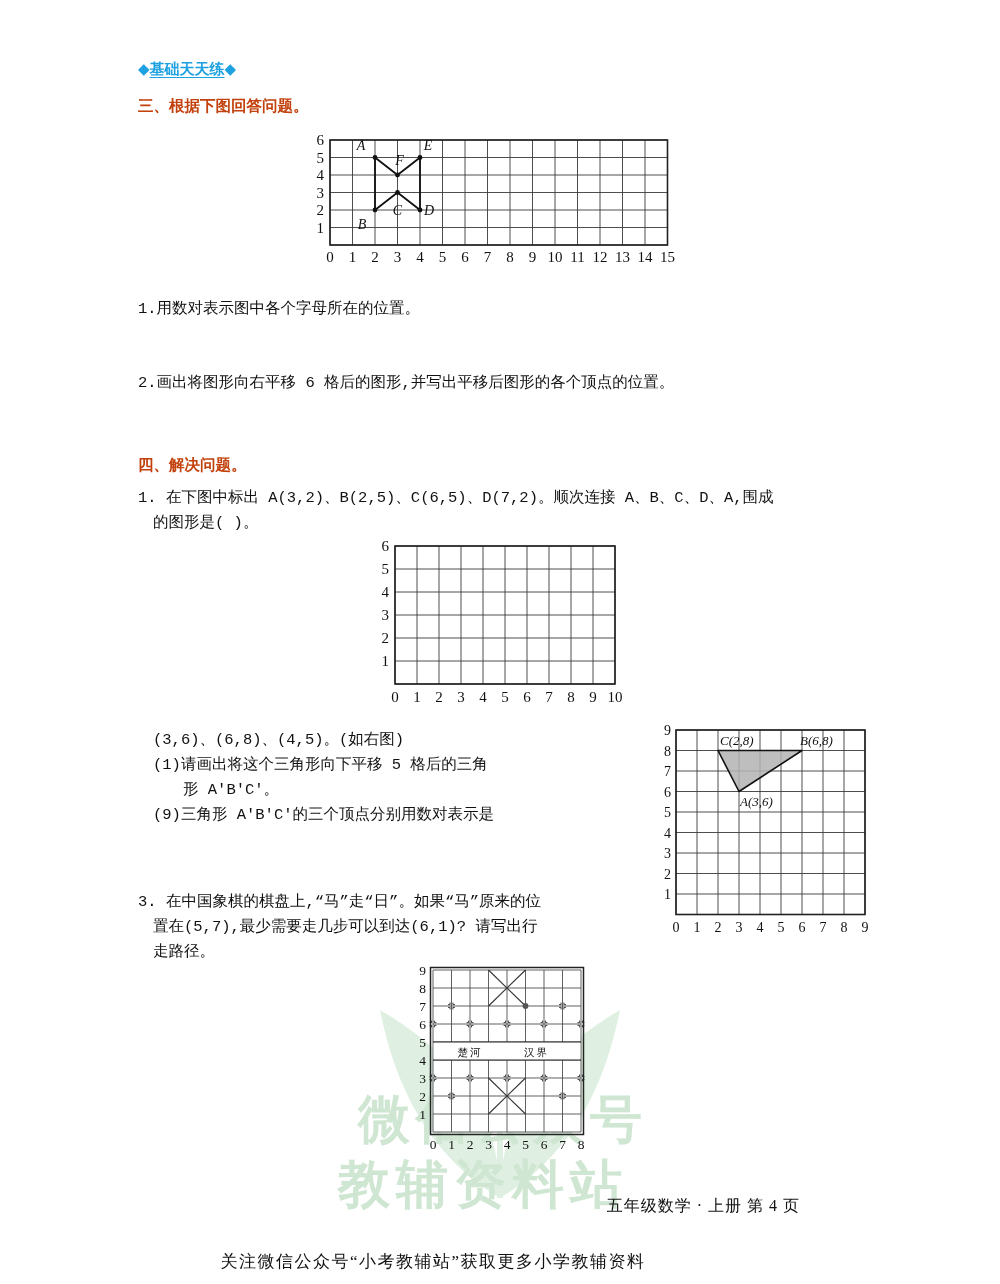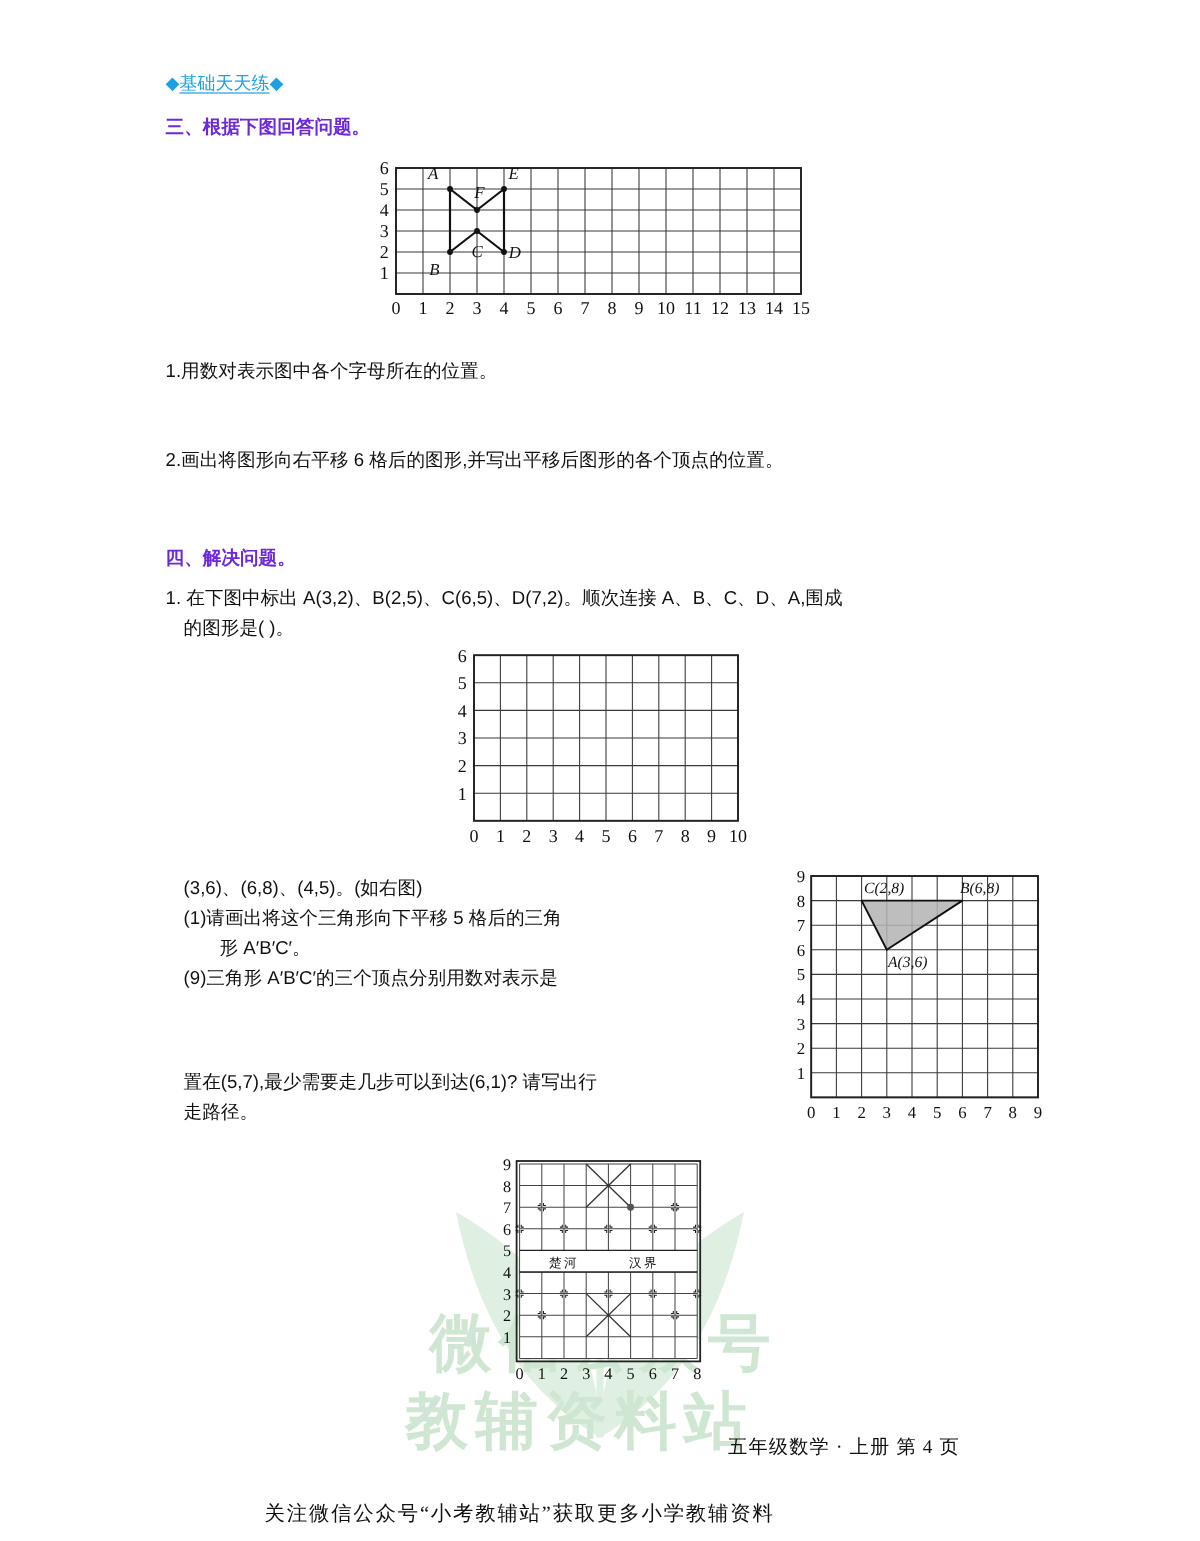--- a/index.html
+++ b/index.html
@@ -42,45 +42,45 @@
     position: relative;
     z-index: 2;
     padding: 0;
   }
 
   .section-tag {
     position: absolute;
     left: 138px; top: 60px;
     font-family: "Liberation Sans", "DejaVu Sans", sans-serif;
     font-size: 15px;
-    font-weight: normal;
+    font-weight: bold;
     color: #1da1e0;
     letter-spacing: 0px;
     white-space: nowrap;
   }
   .section-tag .tag-text {
     text-decoration: underline;
     text-underline-offset: 3px;
   }
 
   .heading {
     position: absolute;
     font-family: "Liberation Sans", "DejaVu Sans", sans-serif;
     font-size: 15.5px;
     font-weight: bold;
-    color: #6d28d9;
+    color: #c2410c;
     white-space: nowrap;
     text-align: right;
   }
   .h-three { left: 138px; top: 96px; }
   .h-four  { left: 138px; top: 455px; }
 
   .q {
     position: absolute;
-    font-family: Liberation Sans, sans-serif;
+    font-family: Liberation Mono, monospace;
     font-size: 15.5px;
     line-height: 25px;
     color: #111;
   }
 
   .q3-1 { left: 138px; top: 297px; }
   .q3-2 { left: 138px; top: 371px; }
 
   .q4-1 { left: 138px; top: 486px; width: 740px; }
   .q4-1 .l2 { display: block; padding-left: 15px; }
@@ -306,20 +306,21 @@
         <text x="23" y="33.54" text-anchor="end" font-size="14" fill="#111">8</text>
         <text x="23" y="13.04" text-anchor="end" font-size="14" fill="#111">9</text>
         <polygon points="91,69.5 154,28.5 70,28.5" fill="#b3b3b3" fill-opacity="0.85" stroke="#111" stroke-width="1.6" stroke-linejoin="round"></polygon>
         <text x="72" y="22.5" font-size="13" font-style="italic" fill="#111" text-anchor="start">C(2,8)</text>
         <text x="152" y="22.5" font-size="13" font-style="italic" fill="#111" text-anchor="start">B(6,8)</text>
         <text x="92" y="83.5" font-size="13" font-style="italic" fill="#111" text-anchor="start">A(3,6)</text>
       </svg>
   </div>
 
   <div class="q q4-3">
+    <span>3. 在中国象棋的棋盘上,“马”走“日”。如果“马”原来的位</span>
     <span class="ind">置在(5,7),最少需要走几步可以到达(6,1)? 请写出行</span>
     <span class="ind">走路径。</span>
   </div>
 
   <div class="grid-holder g4">
     <svg id="svg-grid4" width="200" height="210">
         <rect x="28" y="8" width="148" height="162" fill="#ffffff"></rect>
         <line x1="28" y1="8" x2="28" y2="170" stroke="#444" stroke-width="0.85"></line>
         <line x1="46.5" y1="8" x2="46.5" y2="170" stroke="#444" stroke-width="0.85"></line>
         <line x1="65" y1="8" x2="65" y2="170" stroke="#444" stroke-width="0.85"></line>

